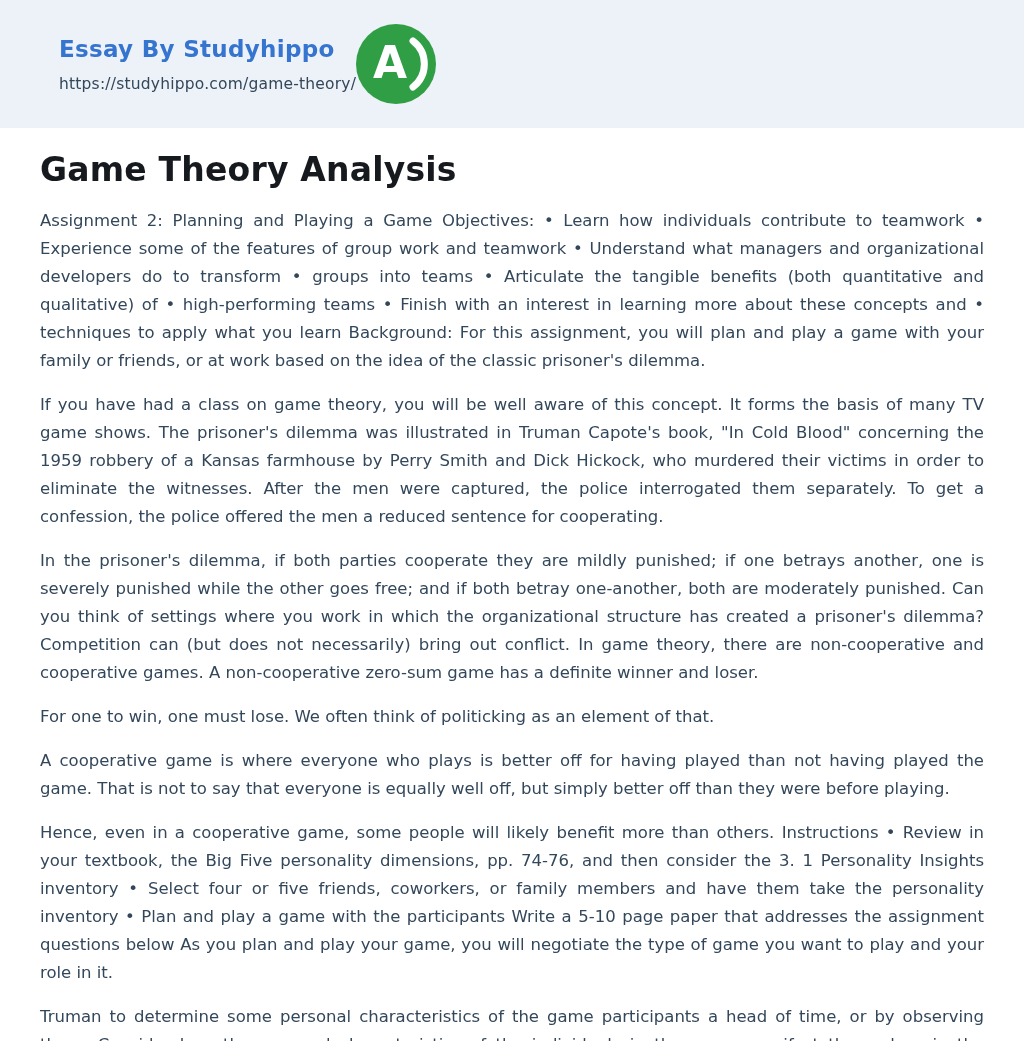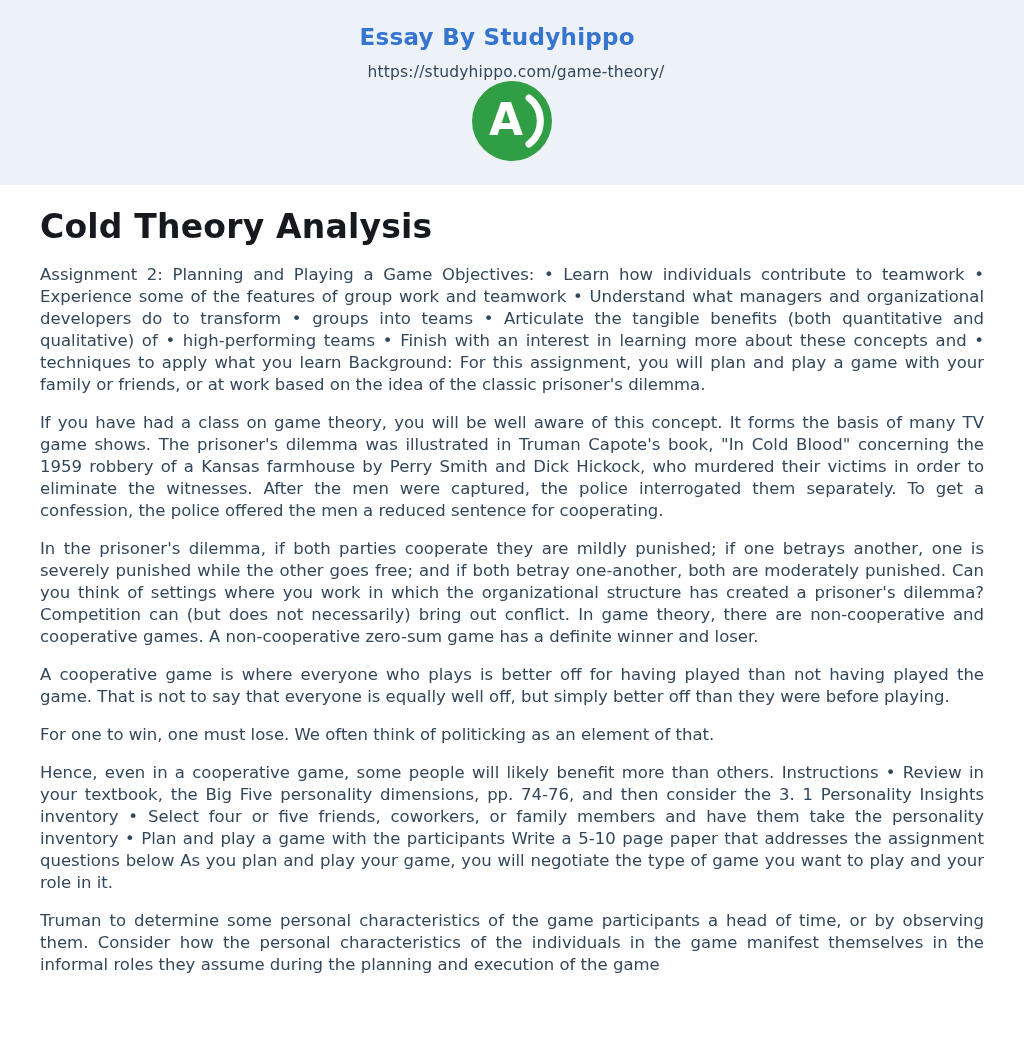--- a/index.html
+++ b/index.html
@@ -8,40 +8,38 @@
     width: 1024px;
     min-height: 1041px;
     background: #ffffff;
     font-family: "DejaVu Sans", "Liberation Sans", sans-serif;
   }
 
   
   .topbar {
     width: 100%;
     background: var(--header-bg, #edf1f8);
-    padding: 24px 24px;
+    padding: 24px 59px;
     display: flex;
     align-items: center;
     justify-content: flex-start;
     min-height: 128px;
-    flex-direction: column;
   }
   .site-title {
     margin: 0 0 12px 0;
     font-size: 23px;
     font-weight: 700;
     letter-spacing: 0.3px;
     color: var(--accent-blue, #3575d0);
   }
   .essay-url {
     font-size: 15.5px;
     color: var(--text-color, #33475b);
     text-decoration: none;
     letter-spacing: 0.2px;
-    margin-left: 8px;
   }
 
   
   .logo {
     width: 80px;
     height: 80px;
     border-radius: 50%;
     background: var(--logo-green, #2f9e44);
     position: relative;
     display: flex;
@@ -70,21 +68,21 @@
   .essay-title {
     margin: 22px 0 18px 0;
     font-size: 33px;
     font-weight: 800;
     letter-spacing: 0.2px;
     color: var(--title-color, #16191d);
   }
   .essay-body .para {
     margin: 0 0 16px 0;
     font-size: 16.5px;
-    line-height: 22px;
+    line-height: 28px;
     text-align: justify;
     color: var(--text-color, #33475b);
   }
 </style>
 </head>
 <body>
 
 <div class="page">
 
   <header class="topbar">
@@ -94,25 +92,25 @@
     </div>
     <div class="logo">
       <span class="logo-letter">A</span>
       <svg class="logo-arc" viewBox="0 0 80 80" aria-hidden="true">
         <path d="M57 17 A29 29 0 0 1 57 63" fill="none" stroke="#ffffff" stroke-width="7" stroke-linecap="round"></path>
       </svg>
     </div>
   </header>
 
   <main class="content">
-    <h1 class="essay-title">Cold Theory Analysis</h1>
+    <h1 class="essay-title">Game Theory Analysis</h1>
     <div class="essay-body">
         <p class="para">Assignment 2: Planning and Playing a Game Objectives: • Learn how individuals contribute to teamwork • Experience some of the features of group work and teamwork • Understand what managers and organizational developers do to transform • groups into teams • Articulate the tangible benefits (both quantitative and qualitative) of • high-performing teams • Finish with an interest in learning more about these concepts and • techniques to apply what you learn Background: For this assignment, you will plan and play a game with your family or friends, or at work based on the idea of the classic prisoner's dilemma.</p>
         <p class="para">If you have had a class on game theory, you will be well aware of this concept. It forms the basis of many TV game shows. The prisoner's dilemma was illustrated in Truman Capote's book, "In Cold Blood" concerning the 1959 robbery of a Kansas farmhouse by Perry Smith and Dick Hickock, who murdered their victims in order to eliminate the witnesses. After the men were captured, the police interrogated them separately. To get a confession, the police offered the men a reduced sentence for cooperating.</p>
         <p class="para">In the prisoner's dilemma, if both parties cooperate they are mildly punished; if one betrays another, one is severely punished while the other goes free; and if both betray one-another, both are moderately punished. Can you think of settings where you work in which the organizational structure has created a prisoner's dilemma? Competition can (but does not necessarily) bring out conflict. In game theory, there are non-cooperative and cooperative games. A non-cooperative zero-sum game has a definite winner and loser.</p>
+        <p class="para">For one to win, one must lose. We often think of politicking as an element of that.</p>
         <p class="para">A cooperative game is where everyone who plays is better off for having played than not having played the game. That is not to say that everyone is equally well off, but simply better off than they were before playing.</p>
-        <p class="para">For one to win, one must lose. We often think of politicking as an element of that.</p>
         <p class="para">Hence, even in a cooperative game, some people will likely benefit more than others. Instructions • Review in your textbook, the Big Five personality dimensions, pp. 74-76, and then consider the 3. 1 Personality Insights inventory • Select four or five friends, coworkers, or family members and have them take the personality inventory • Plan and play a game with the participants Write a 5-10 page paper that addresses the assignment questions below As you plan and play your game, you will negotiate the type of game you want to play and your role in it.</p>
         <p class="para">Truman to determine some personal characteristics of the game participants a head of time, or by observing them. Consider how the personal characteristics of the individuals in the game manifest themselves in the informal roles they assume during the planning and execution of the game</p>
       </div>
   </main>
 
 </div>
 
 </body></html>

